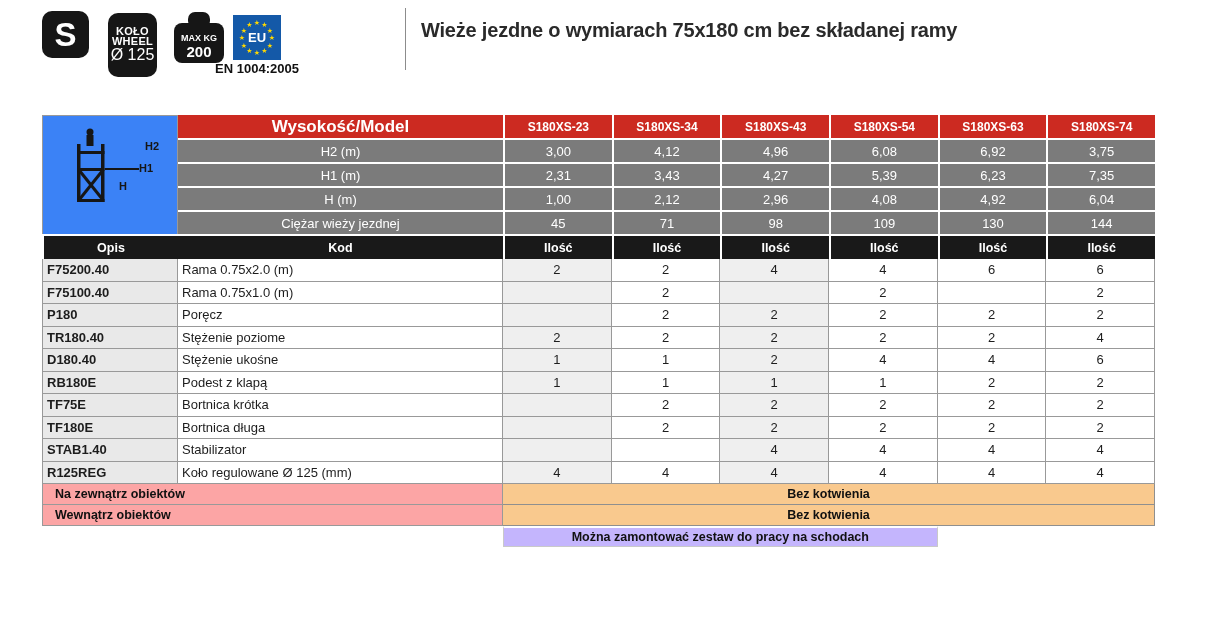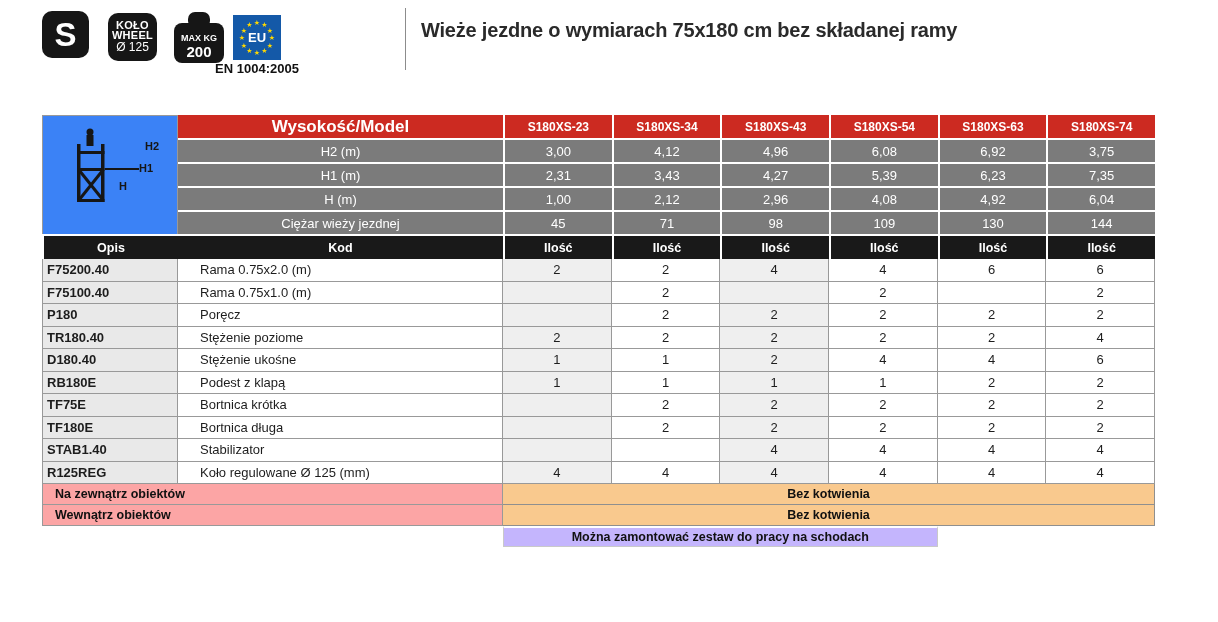--- a/index.html
+++ b/index.html
@@ -1,43 +1,43 @@
 <!DOCTYPE html>
 <html><head>
 <meta charset="utf-8">
 <style>
   html,body{margin:0;padding:0}
   body{width:1218px;height:622px;background:#fff;font-family:"Liberation Sans",sans-serif;position:relative;overflow:hidden}
   .abs{position:absolute}
   
   .badge{background:#161616;color:#fff;border-radius:10px;display:flex;align-items:center;justify-content:center}
   #badge-s{left:42px;top:11px;width:47px;height:47px;font-weight:bold;font-size:33px}
-  #badge-wheel{left:108px;top:13px;width:49px;height:48px;flex-direction:column}
+  #badge-wheel{left:108px;top:13px;width:49px;height:64px;flex-direction:column}
   .wheel-l{font-size:11px;font-weight:bold;line-height:10px;letter-spacing:.3px}
-  .wheel-d{font-size:12px;font-weight:normal}
+  .wheel-d{font-size:16px;font-weight:normal}
   #badge-weight{left:172px;top:12px}
   #badge-eu{left:233px;top:15px}
   #standard{left:204px;top:61px;width:106px;text-align:center;font-weight:bold;font-size:13px;color:#111}
   #divider{left:405px;top:8px;width:1px;height:62px;background:#8c8c8c}
   #title{left:421px;top:19px;font-size:20px;font-weight:bold;color:#2a2a2a;letter-spacing:-0.2px}
   
   #spec-table{position:absolute;left:42px;top:115px;width:1113px;display:grid;
     grid-template-columns:136px 325px repeat(6,1fr);
     grid-template-rows:23px repeat(4,24px) 25px repeat(10,22.5px) 21px 21px 21px}
   .cell{display:flex;align-items:center;justify-content:center;box-sizing:border-box;white-space:nowrap}
   .imgcell{grid-row:1/span 5;grid-column:1;background:#3b82f6;border:1px solid #999;border-bottom:none;position:relative}
   .redh{background:#cc2a21;color:#fff;font-weight:bold;font-size:17px}
   .redh.model{border-left:2px solid #fff;font-size:12px}
   .spec{background:#7b7b7b;color:#fff;font-size:13px;border-top:2px solid #fff}
   .spec.val{border-left:2px solid #fff}
   .blk{background:#191919;color:#fff;font-weight:bold;font-size:12.5px;border-top:2px solid #fff}
   .blk.bl{border-left:2px solid #fff}
   .d{font-size:13px;color:#1d1d1d;border-right:1px solid #999;border-bottom:1px solid #999;background:#fff}
   .d.code{background:#e9e9e9;font-weight:bold;justify-content:flex-start;padding-left:4px;border-left:1px solid #999}
-  .d.desc{justify-content:flex-start;padding-left:22px}
+  .d.desc{justify-content:flex-start;padding-left:4px}
   .d.s1{background:#efefef}
   .flabel{grid-column:1/span 2;background:#fca5a5;border-left:1px solid #999;border-right:1px solid #999;border-bottom:1px solid #999;font-weight:bold;font-size:12.5px;color:#111;justify-content:flex-start;padding-left:12px}
   .orange{grid-column:3/span 6;background:#f9c98e;border-right:1px solid #8f8f8f;border-bottom:1px solid #8f8f8f;font-weight:bold;font-size:12.5px;color:#111}
   .yellow{grid-column:3/span 4;background:#c4b5fd;border:1px solid #c9c9c9;border-top:2px solid #fff;font-weight:bold;font-size:12.5px;color:#111}
   .dlabel{position:absolute;font-weight:bold;font-size:11px;color:#161616}
 </style>
 </head>
 <body>
 
 <div class="abs badge" id="badge-s">

